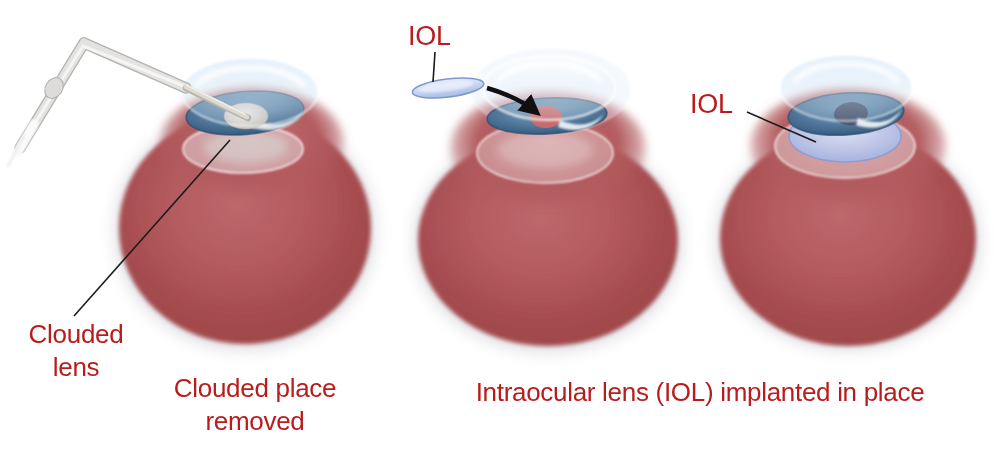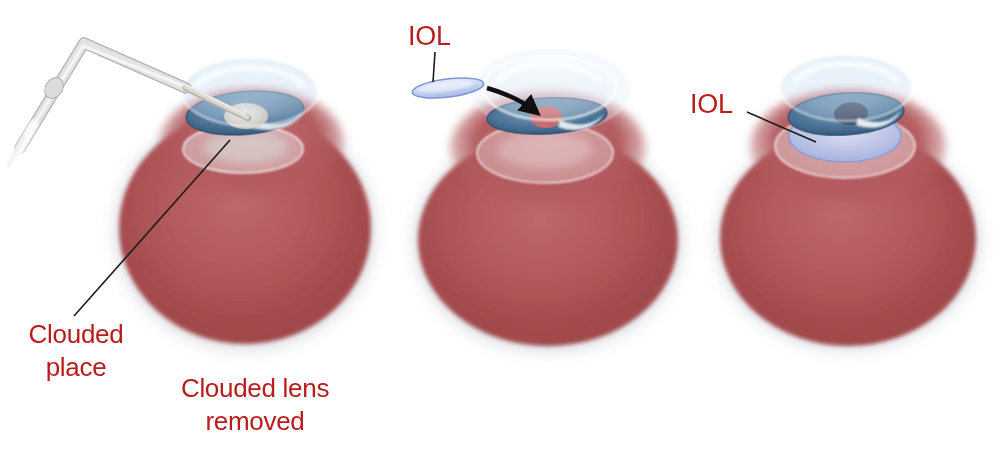--- a/index.html
+++ b/index.html
@@ -164,18 +164,19 @@
       </g>
       <path d="M858,118 C876,126 893,122 902,109 C895,125 876,132 856,125 Z" fill="#ffffff" opacity="0.85" filter="url(#b1)"></path>
 
       <ellipse cx="846" cy="88" rx="66" ry="33" fill="url(#gCornea)" stroke="rgba(255,255,255,0.8)" stroke-width="1.5" filter="url(#b1)"></ellipse>
       <path d="M794,82 C812,58 880,58 898,82" fill="none" stroke="rgba(255,255,255,0.9)" stroke-width="5" filter="url(#b2)"></path>
 
       <line x1="747" y1="112" x2="816" y2="142" stroke="#1c1c1c" stroke-width="1.6"></line>
     </g>
   </svg>
 
-  <div class="lbl" id="lbl-clouded">Clouded place</div>
-  <div class="lbl" id="cap-step1">Clouded lens removed</div>
+  <div class="lbl" id="lbl-clouded">Clouded lens</div>
+  <div class="lbl" id="cap-step1">Clouded place removed</div>
   <div class="lbl" id="lbl-iol-insert">IOL</div>
   <div class="lbl" id="lbl-iol-implanted">IOL</div>
+  <div class="lbl" id="cap-step23">Intraocular lens (IOL) implanted in place</div>
 
 </div>
 
 </body></html>

